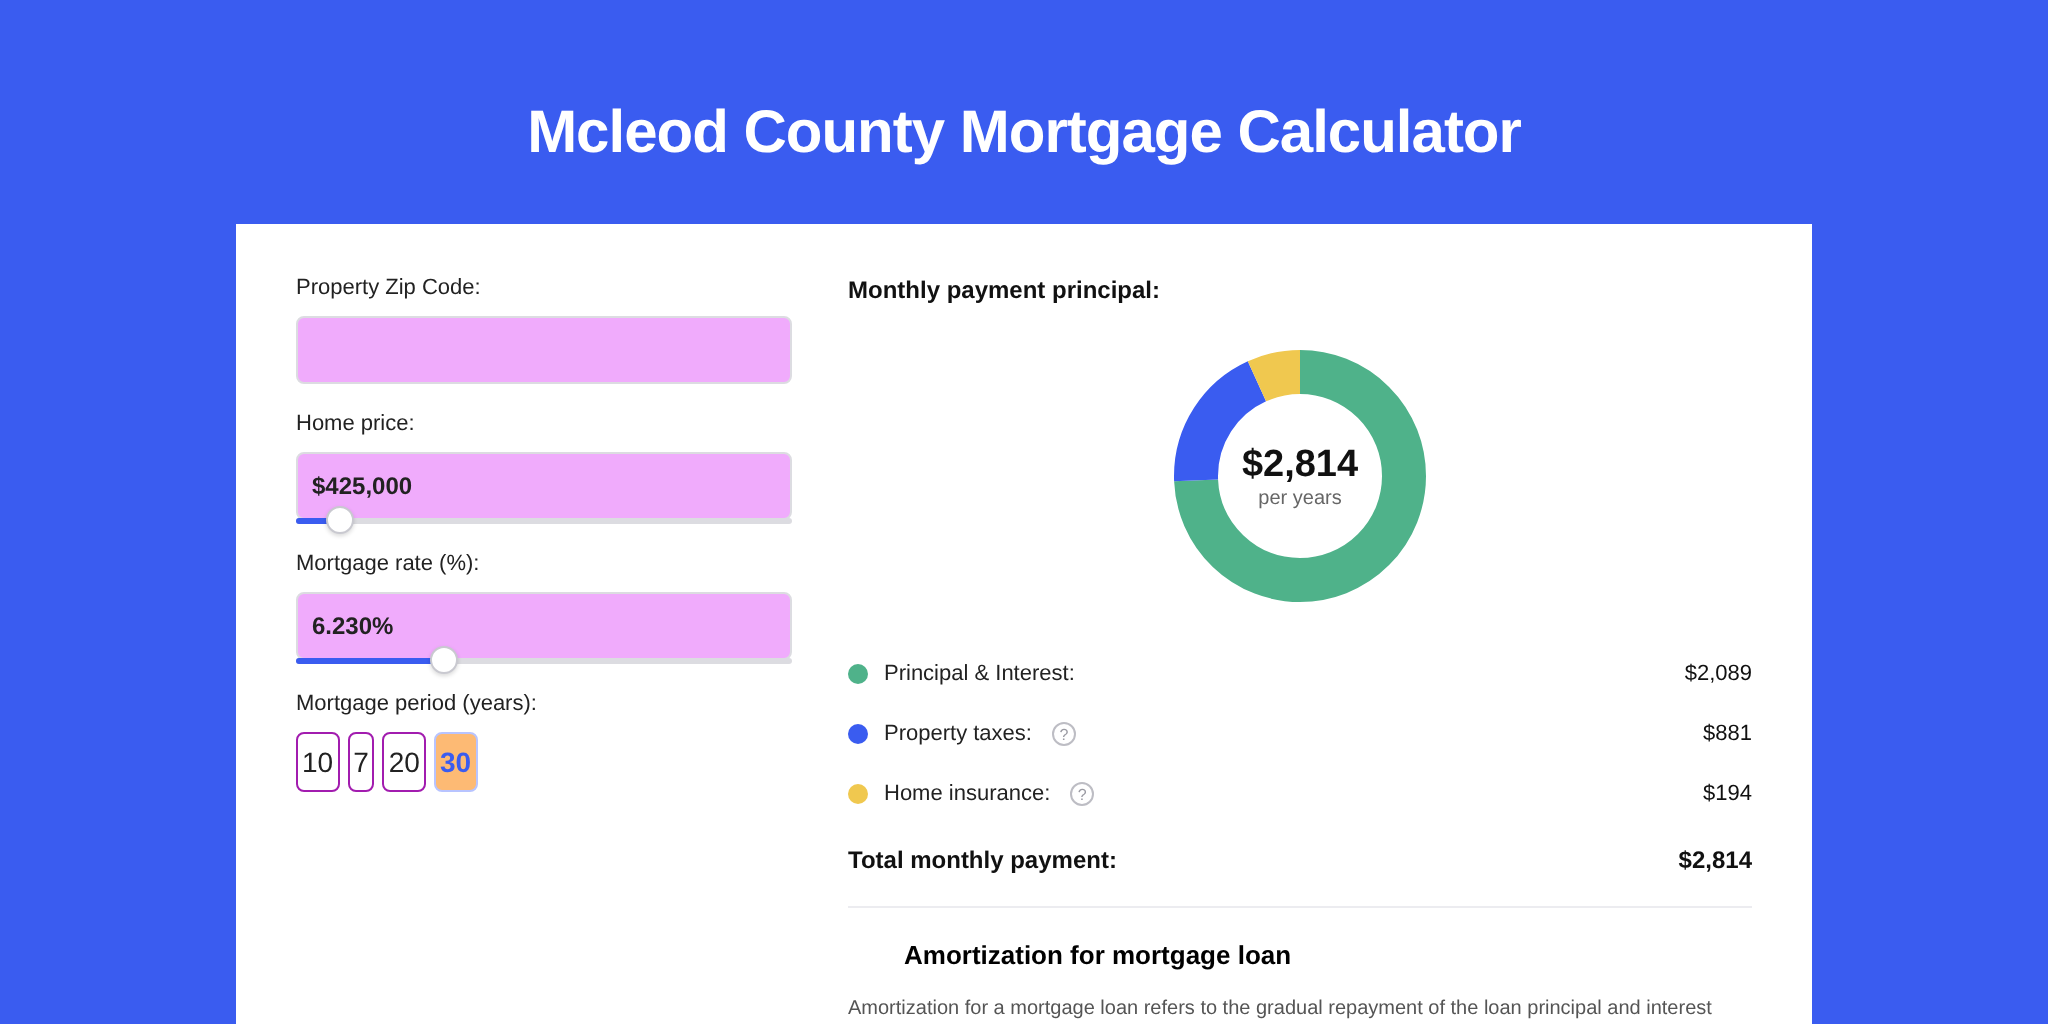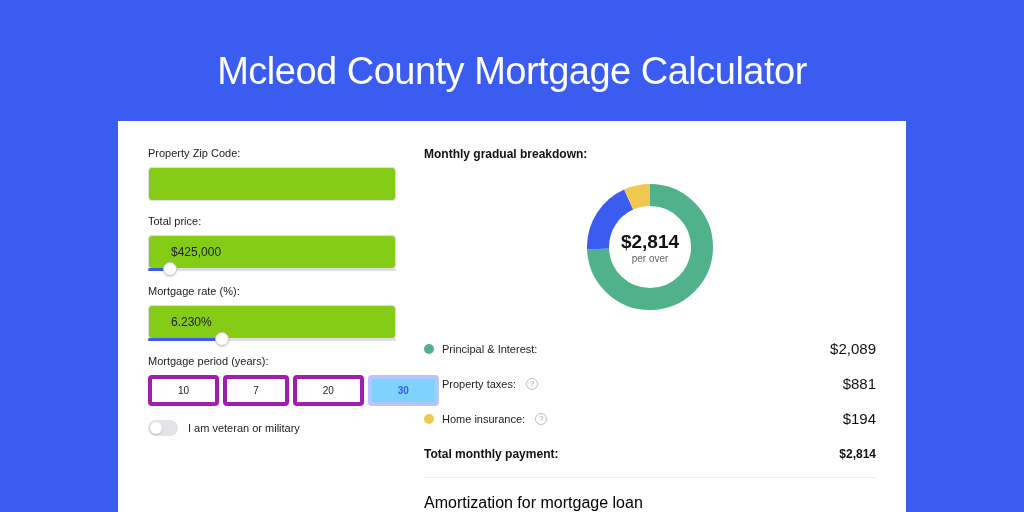--- a/index.html
+++ b/index.html
@@ -9,22 +9,22 @@
     width: 1024px;
     height: 512px;
     overflow: hidden;
   }
   .hero {
     text-align: center;
     padding: 50px 0 28px;
   }
   .hero h1 {
     color: #fff;
-    font-size: 38px;
-    font-weight: 400;
+    font-size: 30px;
+    font-weight: 700;
     letter-spacing: -0.5px;
   }
   .card {
     background: #fff;
     width: 788px;
     margin: 0 auto;
     display: flex;
     padding: 26px 30px 0;
     gap: 28px;
     min-height: 600px;
@@ -35,24 +35,25 @@
     font-size: 11px;
     color: #222;
     margin-bottom: 8px;
     display: block;
   }
   .input {
     width: 100%;
     height: 34px;
     border: 1px solid #dcdce1;
     border-radius: 4px;
-    padding: 0 22px;
+    padding: 0 7px;
     font-size: 12px;
     color: #222;
-    background: #84cc16;
+    background: #f0abfc;
+    font-weight: bold;
   }
   .field { margin-bottom: 14px; position: relative; }
   .slider-track {
     height: 3px;
     background: #dcdce1;
     position: relative;
     margin-top: -1px;
     border-radius: 2px;
   }
   .slider-fill {
@@ -73,30 +74,30 @@
     box-shadow: 0 1px 2px rgba(0,0,0,0.15);
   }
   .row { display: flex; gap: 8px; }
   .row .input:first-child { flex: 1.6; }
   .row .input:last-child { flex: 1; }
   .seg {
     display: flex;
     gap: 4px;
   }
   .seg-btn {
-    border: 4px solid #a21caf;
-    background: #fff;
-    font-size: 10px;
+    border: 1px solid #a21caf;
+    background: #fff;
+    font-size: 14px;
     color: #222;
-    padding: 6px 26px;
+    padding: 6px 2px;
     border-radius: 4px;
     cursor: pointer;
   }
   .seg-btn.active {
-    background: #7dd3fc;
+    background: #fdba74;
     border-color: #b8c4ff;
     color: #3a5cf0;
     font-weight: 600;
   }
   .toggle-row {
     display: flex;
     align-items: center;
     gap: 10px;
     margin-top: 10px;
   }
@@ -144,21 +145,21 @@
     align-items: center;
     justify-content: space-between;
     padding: 9px 0;
   }
   .legend-left { display: flex; align-items: center; gap: 8px; }
   .dot { width: 10px; height: 10px; border-radius: 50%; }
   .dot.green { background: #4fb28a; }
   .dot.blue { background: #3a5cf0; }
   .dot.yellow { background: #f0c84f; }
   .legend-label { font-size: 11px; color: #222; }
-  .legend-val { font-size: 15px; color: #111; }
+  .legend-val { font-size: 11px; color: #111; }
   .info-icon {
     width: 12px; height: 12px;
     border: 1px solid #bdbdc4;
     border-radius: 50%;
     display: inline-flex;
     align-items: center;
     justify-content: center;
     font-size: 8px;
     color: #9a9aa2;
     margin-left: 2px;
@@ -170,40 +171,40 @@
     font-size: 12px;
     font-weight: 700;
     color: #111;
     border-top: 1px solid transparent;
     align-items: center;
   }
   .amort {
     border-top: 1px solid #ececf0;
     padding-top: 16px;
   }
-  .amort-title { font-size: 16px; font-weight: 400; margin-bottom: 12px; }
+  .amort-title { font-size: 13px; font-weight: 700; margin-bottom: 12px; margin-left: 28px; }
   .amort-text { font-size: 10px; color: #555; line-height: 1.5; }
 </style>
 </head>
 <body>
 
 <div class="hero">
   <h1>Mcleod County Mortgage Calculator</h1>
 </div>
 
 <div class="card">
   <div class="left">
 
     <div class="field">
       <span class="label">Property Zip Code:</span>
       <input class="input" value="" style="">
     </div>
 
     <div class="field">
-      <span class="label">Total price:</span>
+      <span class="label">Home price:</span>
       <input class="input" value="$425,000" style="">
       <div class="slider-track">
         <div class="slider-fill" style="width:9%"></div>
         <div class="slider-thumb" style="left:9%"></div>
       </div>
     </div>
 
 
     <div class="field">
       <span class="label">Mortgage rate (%):</span>
@@ -217,40 +218,36 @@
     <div class="field">
       <span class="label">Mortgage period (years):</span>
       <div class="seg">
         <button class="seg-btn">10</button>
         <button class="seg-btn">7</button>
         <button class="seg-btn">20</button>
         <button class="seg-btn active">30</button>
       </div>
     </div>
 
-    <div class="toggle-row">
-      <div class="toggle"></div>
-      <span class="toggle-label">I am veteran or military</span>
-    </div>
 
   </div>
 
   <div class="right">
-    <div class="section-title">Monthly gradual breakdown:</div>
+    <div class="section-title">Monthly payment principal:</div>
 
     <div class="donut-wrap">
       <div class="donut">
         <svg width="132" height="132" viewBox="0 0 132 132">
           <circle cx="66" cy="66" r="52" fill="none" stroke="#4fb28a" stroke-width="22" stroke-dasharray="242.6 326.7" stroke-dashoffset="0"></circle>
           <circle cx="66" cy="66" r="52" fill="none" stroke="#3a5cf0" stroke-width="22" stroke-dasharray="61.6 326.7" stroke-dashoffset="-242.6"></circle>
           <circle cx="66" cy="66" r="52" fill="none" stroke="#f0c84f" stroke-width="22" stroke-dasharray="22.5 326.7" stroke-dashoffset="-304.2"></circle>
         </svg>
         <div class="donut-center">
           <div class="donut-amount">$2,814</div>
-          <div class="donut-sub">per over</div>
+          <div class="donut-sub">per years</div>
         </div>
       </div>
     </div>
 
     <div class="legend-row">
       <div class="legend-left">
         <span class="dot green"></span>
         <span class="legend-label">Principal &amp; Interest:</span>
       </div>
       <span class="legend-val">$2,089</span>

